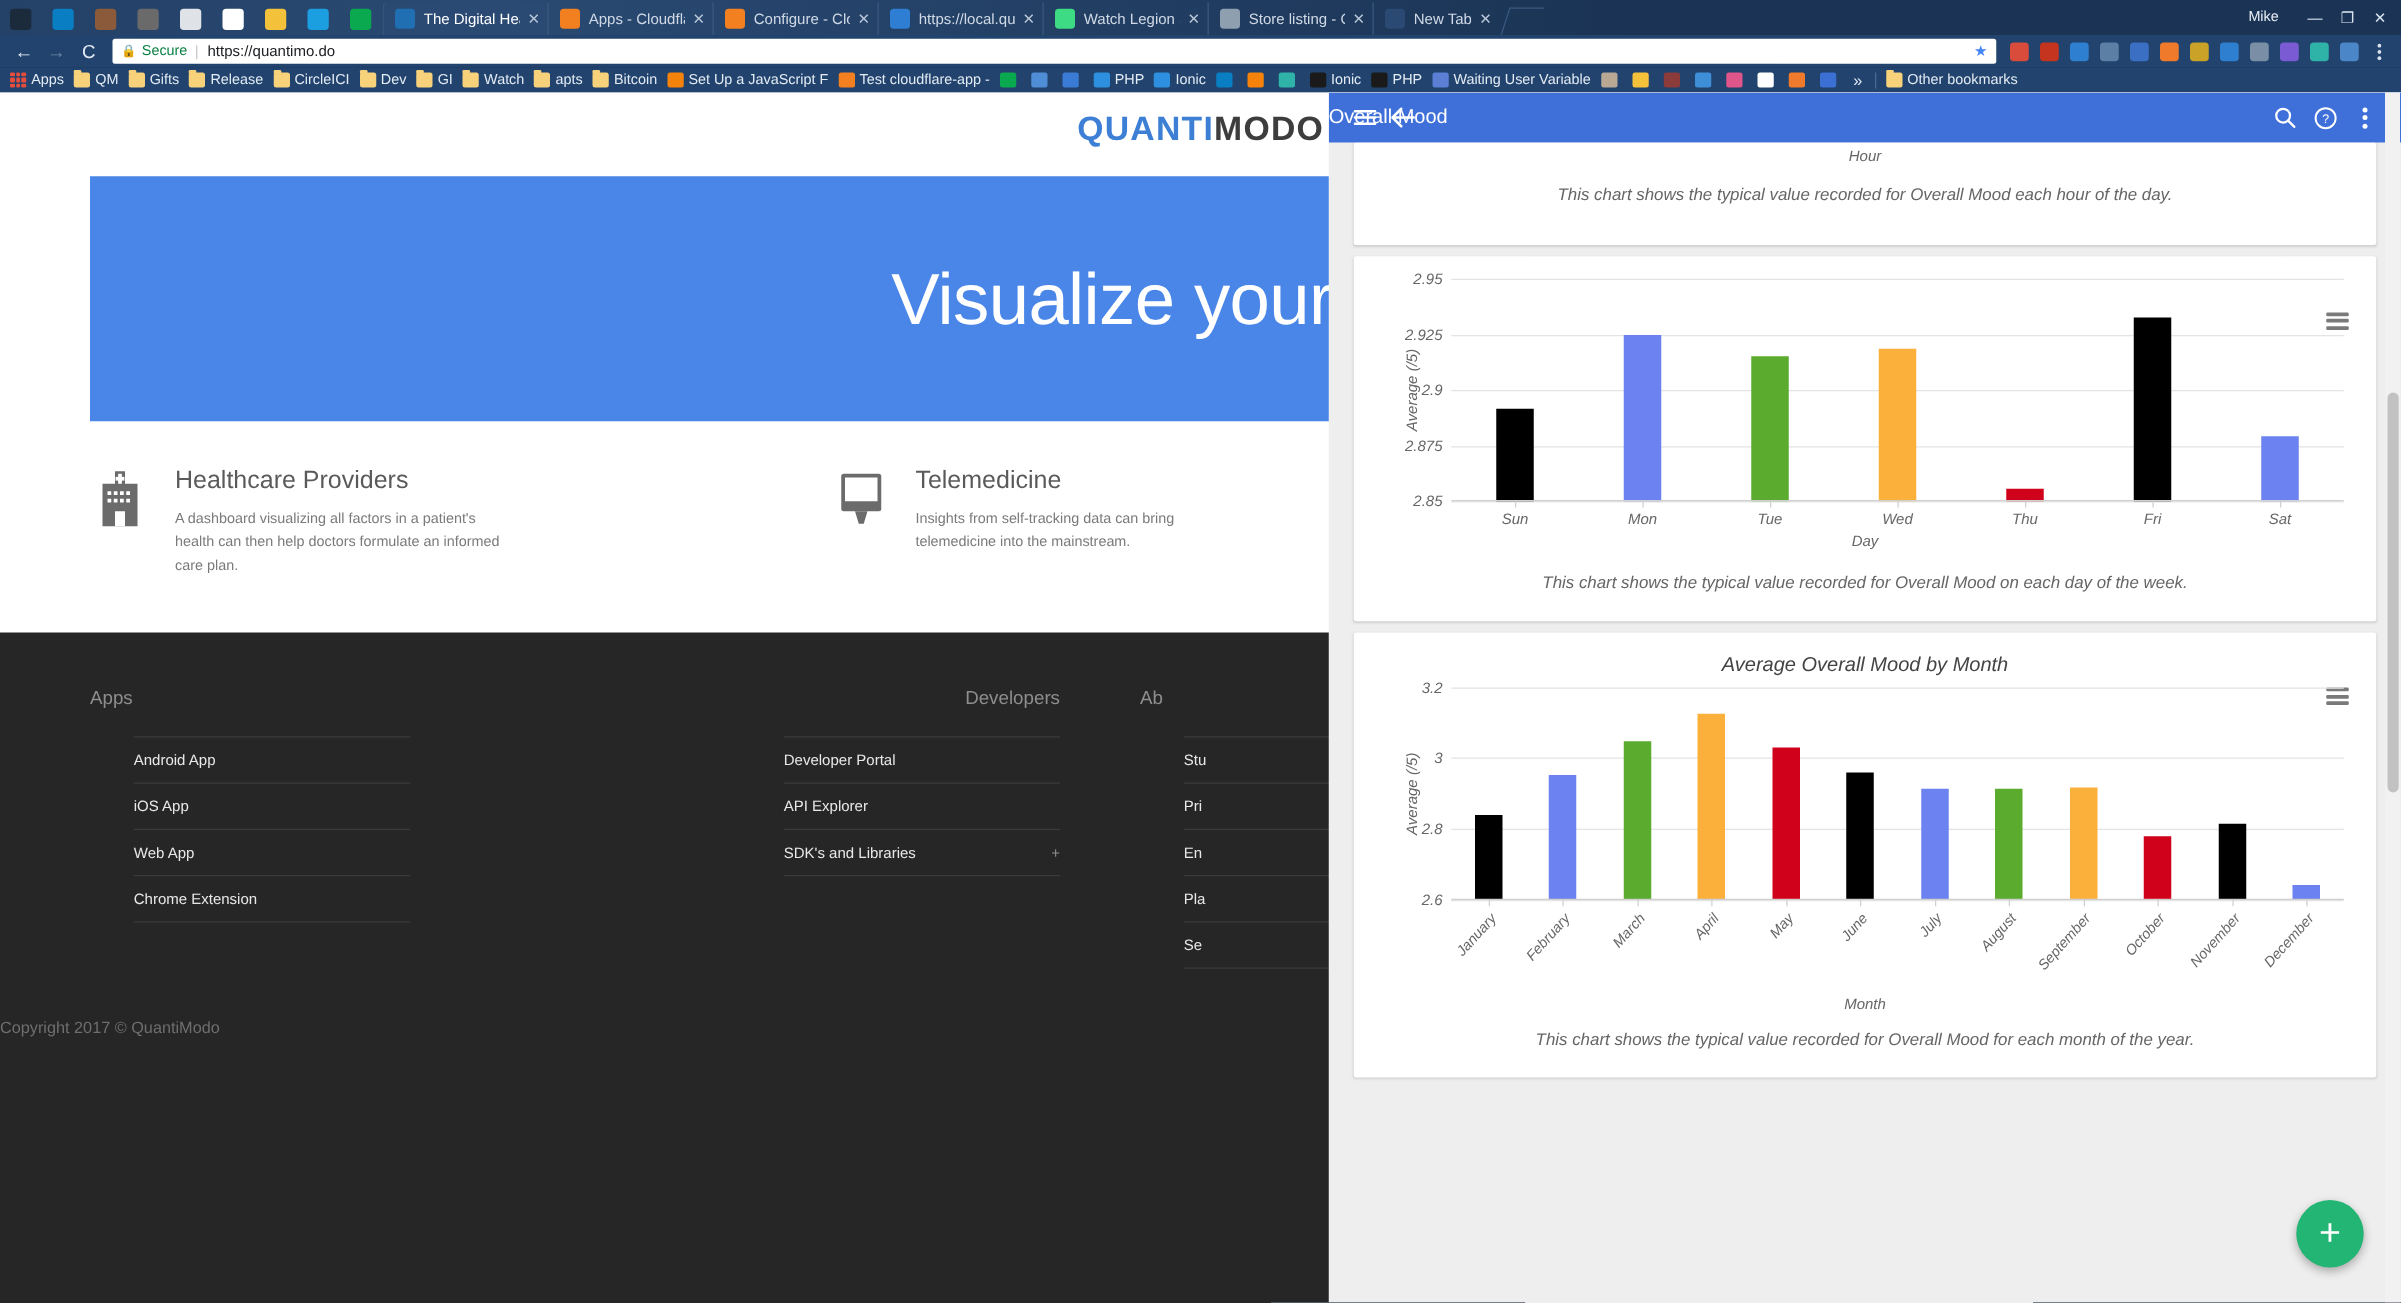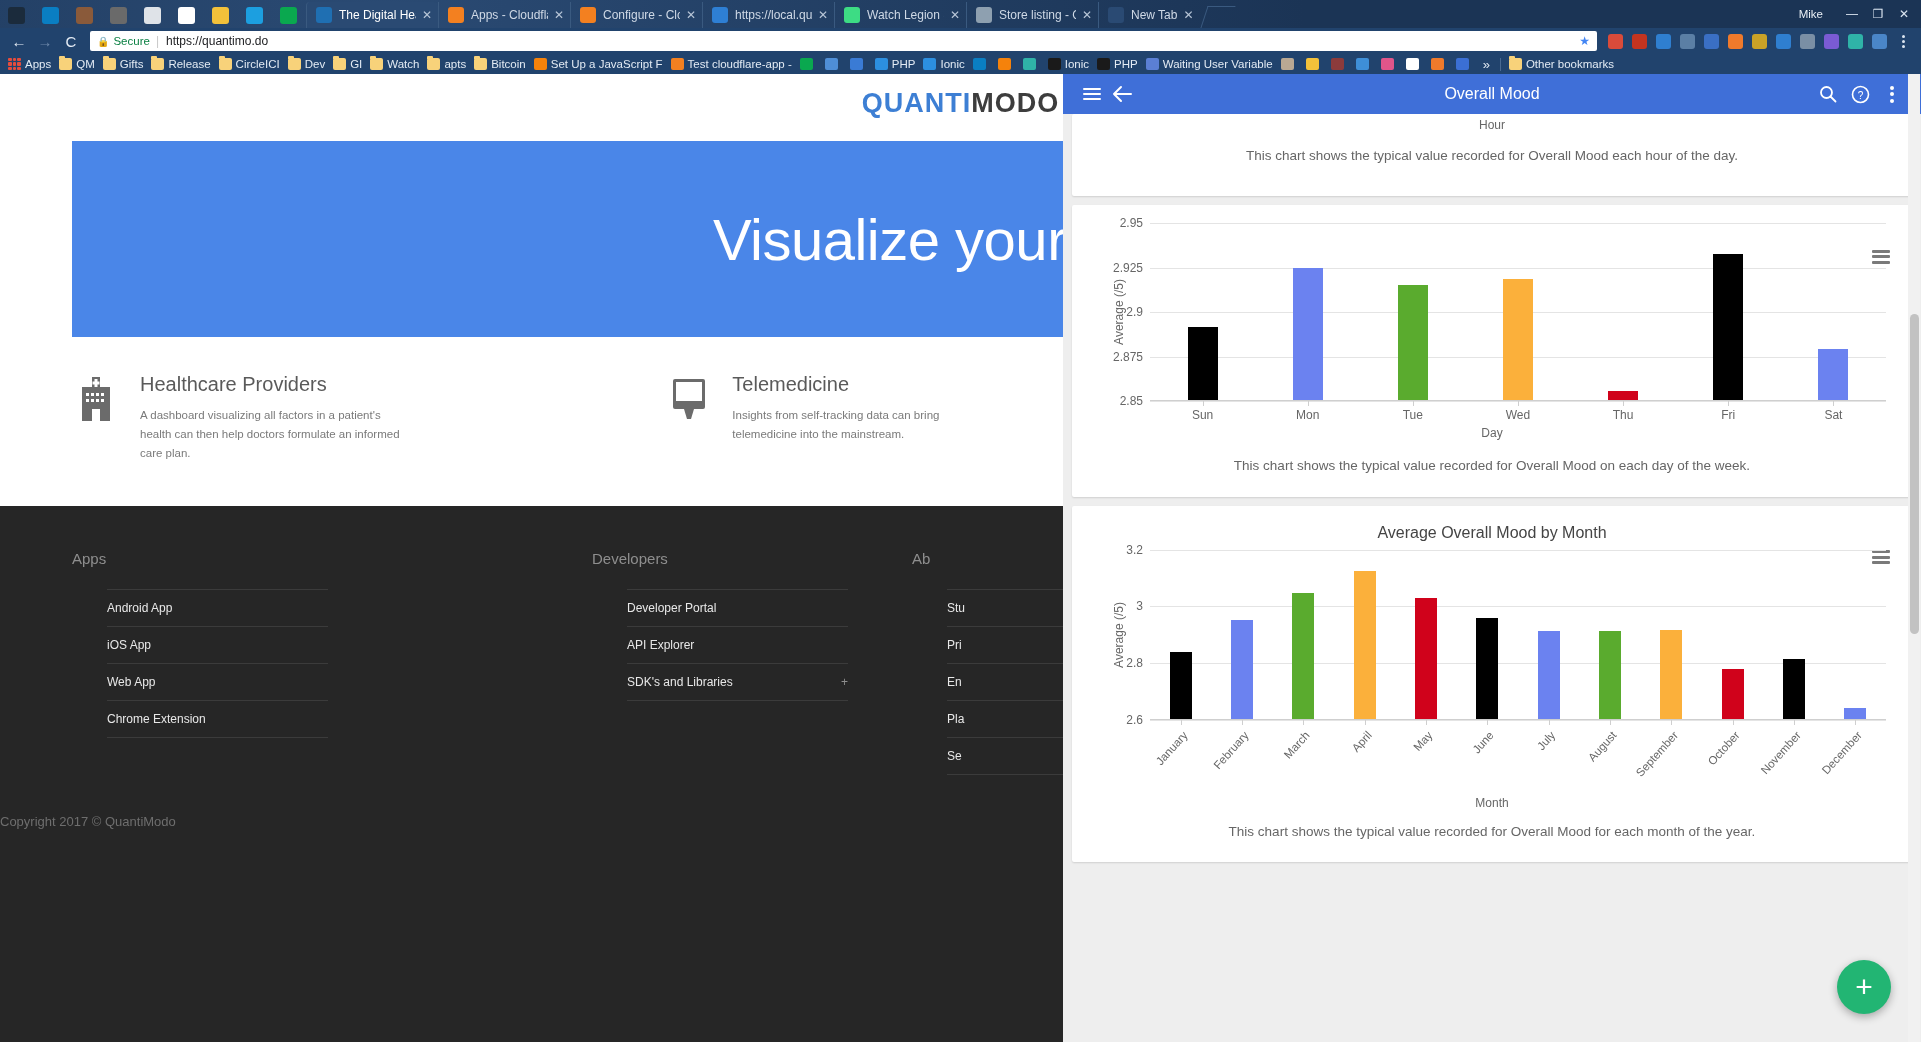--- a/index.html
+++ b/index.html
@@ -136,21 +136,21 @@
   .feature p { font-size: 11.5px; color:#7a7a7a; line-height: 1.65; max-width: 260px; }
   .grayband {
     position:absolute; left:0; top:0; width:1921px; height:432px;
     background:#f6f6f6; z-index:-1;
   }
   .footer {
     position:absolute; left:0; top:432px; width:1921px; height:536px;
     background:#262626; padding: 44px 72px 0 72px; display:flex;
   }
   .fcol { flex:1; padding-right: 64px; max-width: 320px; }
-  .fcol.spaced { margin-left: 200px; }
+  .fcol.spaced { margin-left: 200px; text-align: right; }
   .fcol h4 { color:#8e8e8e; font-size: 15px; font-weight:400; margin-bottom: 22px; }
   .flink {
     color:#e8e8e8; font-size: 12px; padding: 11px 0;
     border-top:1px solid #3b3b3b; display:flex; justify-content:space-between;margin-left:35px;
   }
   .flink:last-child { border-bottom:1px solid #3b3b3b; }
   .fplus { color:#8e8e8e; }
   .copyright {
     position:absolute; left:0; top:740px; width:1080px; text-align:left;
     color:#6e6e6e; font-size:13px;
@@ -163,29 +163,29 @@
   }
   .app-header {
     height: 40px; background:#3f6fd8; display:flex; align-items:center;
     padding: 0 14px; color:#fff; position:relative;
   }
   .ah-icon { width:30px; height:30px; display:flex; align-items:center;
              justify-content:center; color:#fff; }
   .hamburger { width:18px; }
   .hamburger i { display:block; height:2px; background:#fff; margin:3px 0; border-radius:1px; }
   .app-title {
-    position:absolute; left:0; right:0; text-align:center; font-size:16px;
+    position:absolute; left:0; right:0; font-size:16px;
     font-weight:400; pointer-events:none;
   }
   .ah-right { margin-left:auto; display:flex; align-items:center; gap: 2px; z-index:2; }
   .kebab { width:4px; }
   .kebab i { display:block; width:4px; height:4px; background:#fff;
              border-radius:50%; margin:2.5px 0; }
 
-  .app-scroll { height: 916px; overflow:hidden; padding: 0 9px; position:relative; }
+  .app-scroll { height: 916px; overflow:hidden; padding: 0 20px; position:relative;font-style:italic; }
   .card {
     background:#ffffff; margin: 0 0 9px 0; border-radius:2px;
     box-shadow: 0 1px 2px rgba(0,0,0,0.13);
   }
   .card.partial { padding-bottom: 14px; }
   .card-desc {
     text-align:center; color:#666; font-size:13.5px; line-height:1.5;
     padding: 14px 30px 16px 30px;
   }
   .chart-card { padding: 12px 0 4px 0; position:relative; }

